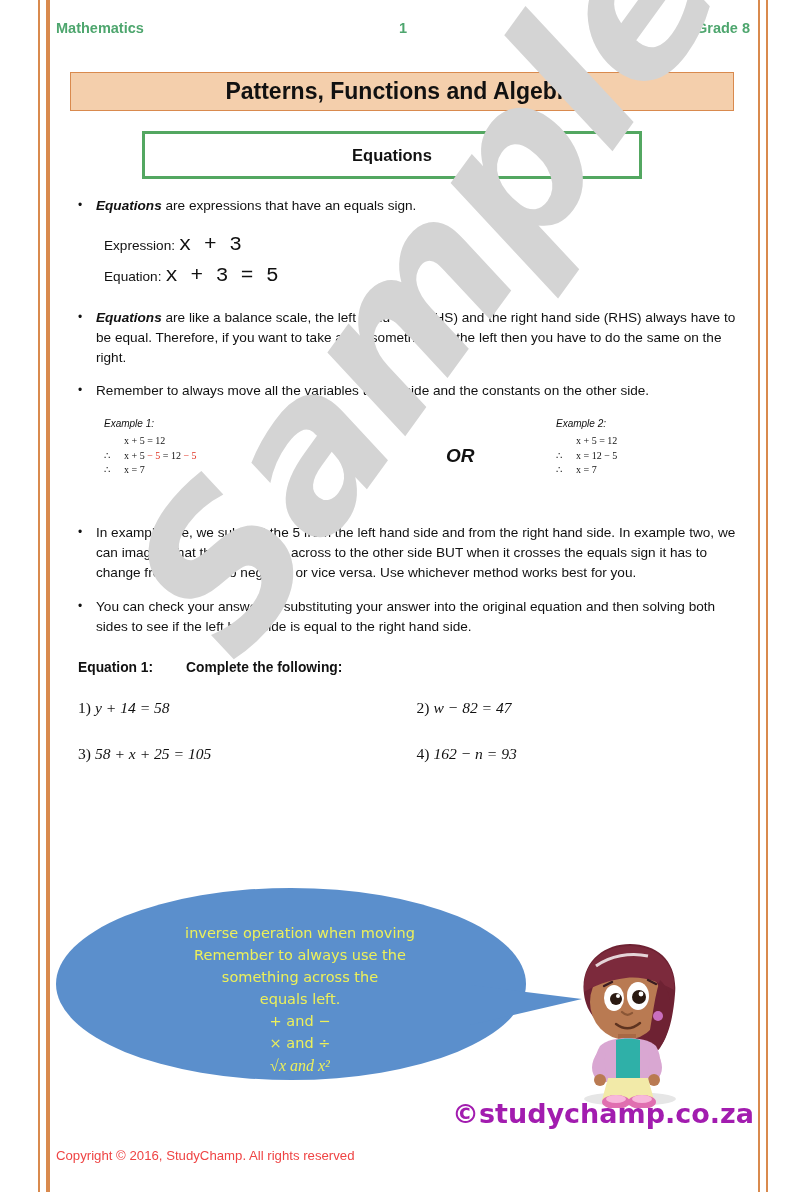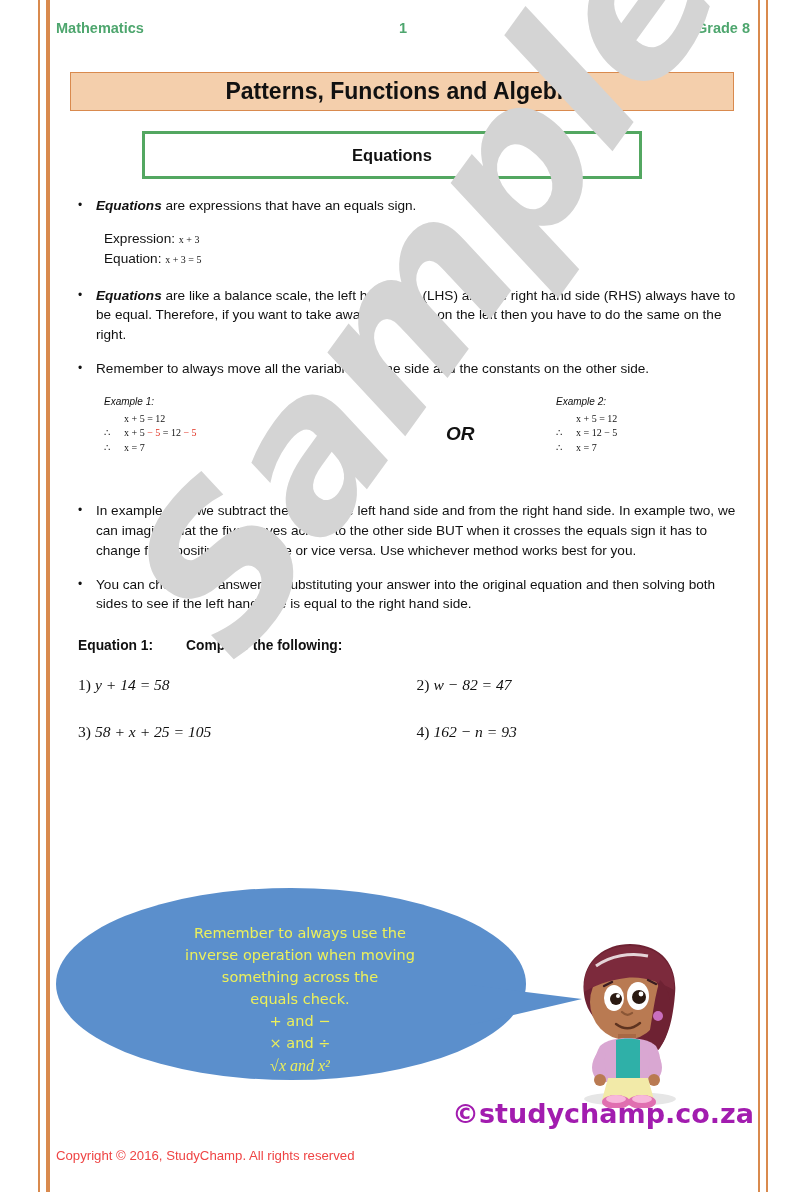--- a/index.html
+++ b/index.html
@@ -114,22 +114,22 @@
     box-sizing: border-box;
   }
   .bullet-txt { flex: 1; }
   .bi { font-style: italic; font-weight: bold; }
 
   .indent-block {
     margin: 13px 0 16px 34px;
     line-height: 1.5;
   }
   .serifmath {
-    font-family: Liberation Serif, serif;
-    font-size: 10px;
+    font-family: Liberation Mono, monospace;
+    font-size: 21px;
   }
 
   
   .examples {
     position: relative;
     margin: 16px 0 14px 0;
     height: 92px;
   }
   .ex-col-left  { position: absolute; left: 34px;  top: 0; width: 300px; }
   .ex-or        { position: absolute; left: 376px; top: 25px; font-weight: bold; font-style: italic; font-size: 19px; }
@@ -333,24 +333,24 @@
       <div class="qrow">
         <div class="qcell"><span>3)</span> <span class="v">58 + x + 25 = 105</span></div>
         <div class="qcell"><span>4)</span> <span class="v">162 − n = 93</span></div>
       </div>
     </div>
   </div>
 
   <div class="bubble"></div>
   <div class="bubble-tail"></div>
   <div class="bubble-txt">
+    <div>inverse operation when moving</div>
     <div>Remember to always use the</div>
-    <div>inverse operation when moving</div>
     <div>something across the</div>
-    <div>equals check.</div>
+    <div>equals left.</div>
     <div>+ and −</div>
     <div>× and ÷</div>
     <div class="sm">√x and x²</div>
   </div>
 
   <svg class="character" viewBox="0 0 160 172">
     <ellipse cx="82" cy="163" rx="46" ry="7" fill="#E6E6E6"></ellipse>
 
     <path d="M36 58 C32 26 56 8 82 8 C110 8 130 26 127 58 C125 84 120 100 112 112 C104 122 92 120 86 112 C76 100 40 92 36 58 Z" fill="#6E2233"></path>
 

